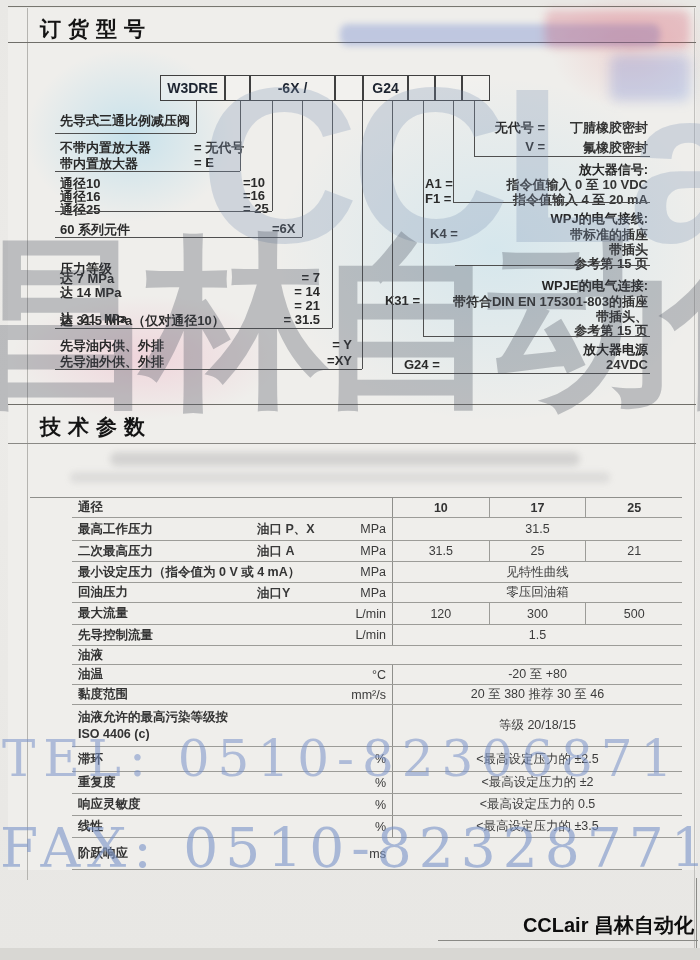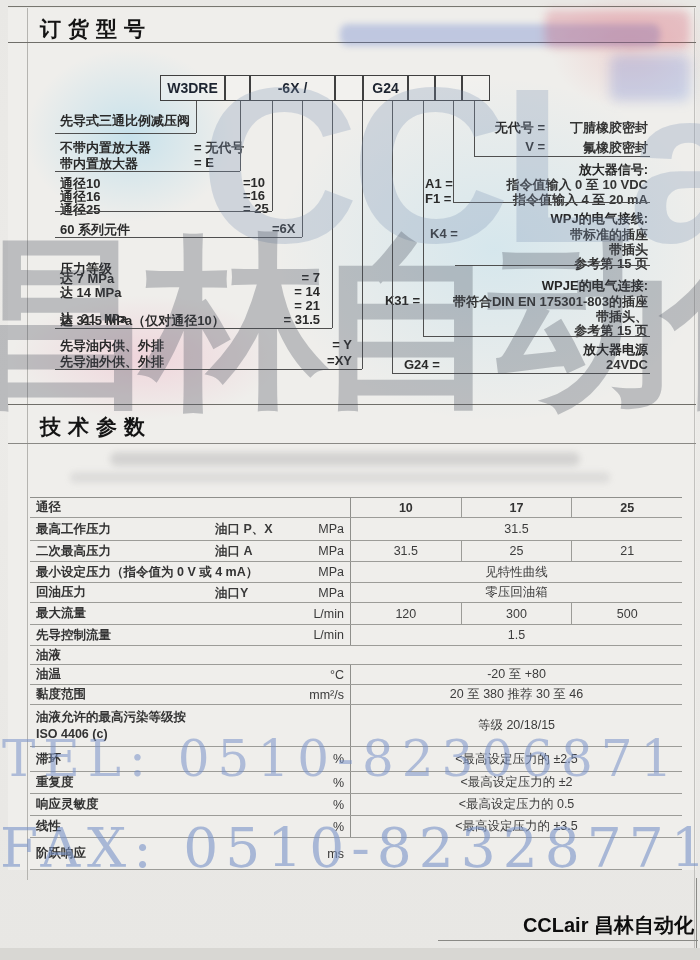--- a/index.html
+++ b/index.html
@@ -17,21 +17,21 @@
   .sec-title{position:absolute;font-size:21px;font-weight:700;letter-spacing:7px;color:#141414;}
   .cbox{position:absolute;top:75px;height:26px;border:1px solid #3f3f3f;box-sizing:border-box;
         display:flex;align-items:center;justify-content:center;font-size:14px;font-weight:600;
         color:#1d2430;background:rgba(255,255,255,0.18);}
   .dg-lab{position:absolute;font-size:13px;font-weight:700;color:#2a2a2a;white-space:nowrap;}
   .dg-val{position:absolute;font-size:13px;font-weight:700;color:#2a2a2a;white-space:nowrap;}
   .dg-hdr{position:absolute;font-size:13px;font-weight:700;color:#262626;white-space:nowrap;}
   .dg-desc{position:absolute;font-size:13px;font-weight:600;color:#333;white-space:nowrap;}
   .dline{background:#4f4f4f;}
   #tech-table{position:absolute;left:30px;top:497px;width:652px;z-index:3;border-top:1px solid #8f8f8b;}
-  .trow{display:flex;box-sizing:border-box;border-bottom:1px solid #9c9c98;}
+  .trow{display:flex;box-sizing:border-box;border-bottom:1px solid #9c9c98;margin-left:42px;}
   .tleft{position:relative;width:320px;flex:none;display:flex;align-items:center;box-sizing:border-box;}
   .tlabel{padding-left:6px;font-size:12.5px;font-weight:700;color:#333;line-height:1.35;white-space:pre-line;}
   .tsub{position:absolute;left:185px;top:50%;transform:translateY(-50%);font-size:12.5px;font-weight:700;color:#3a3a3a;white-space:nowrap;}
   .tunit{position:absolute;right:6px;top:50%;transform:translateY(-50%);font-size:12.5px;font-weight:400;color:#3a3a3a;white-space:nowrap;}
   .tvals{flex:1;display:flex;border-left:1px solid #8f8f8b;box-sizing:border-box;}
   .tcell{flex:1;display:flex;align-items:center;justify-content:center;font-size:12.5px;color:#3c3c3c;box-sizing:border-box;}
   .tcell + .tcell{border-left:1px solid #9c9c98;}
   .tspan{flex:1;display:flex;align-items:center;justify-content:center;font-size:12.5px;color:#3c3c3c;text-align:center;}
   .hdr-cell{font-weight:700;color:#333;}
   .wm{position:absolute;z-index:5;pointer-events:none;white-space:nowrap;font-weight:700;}

